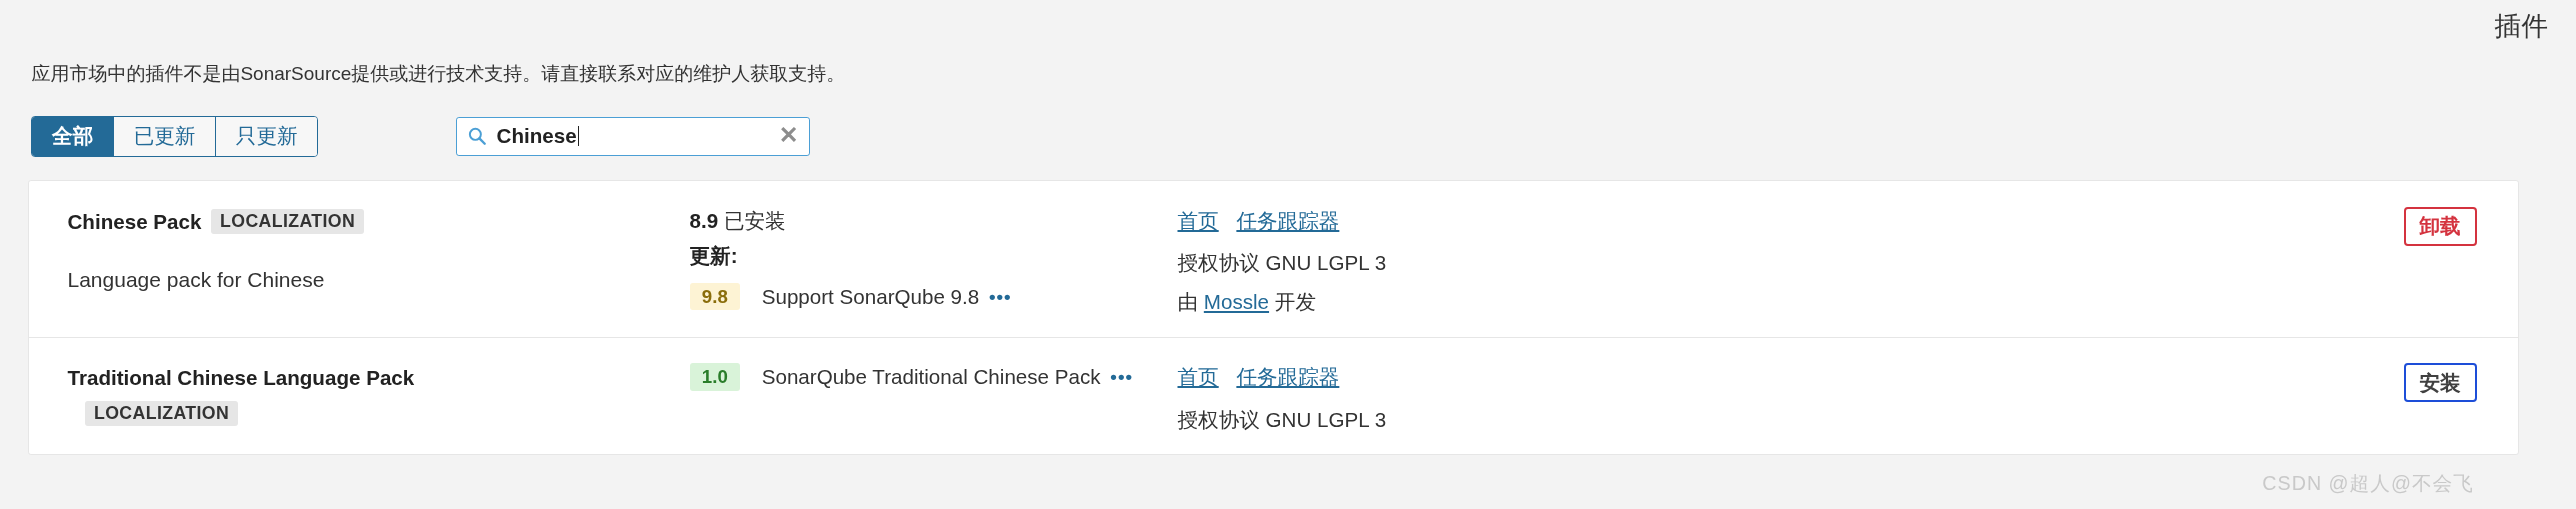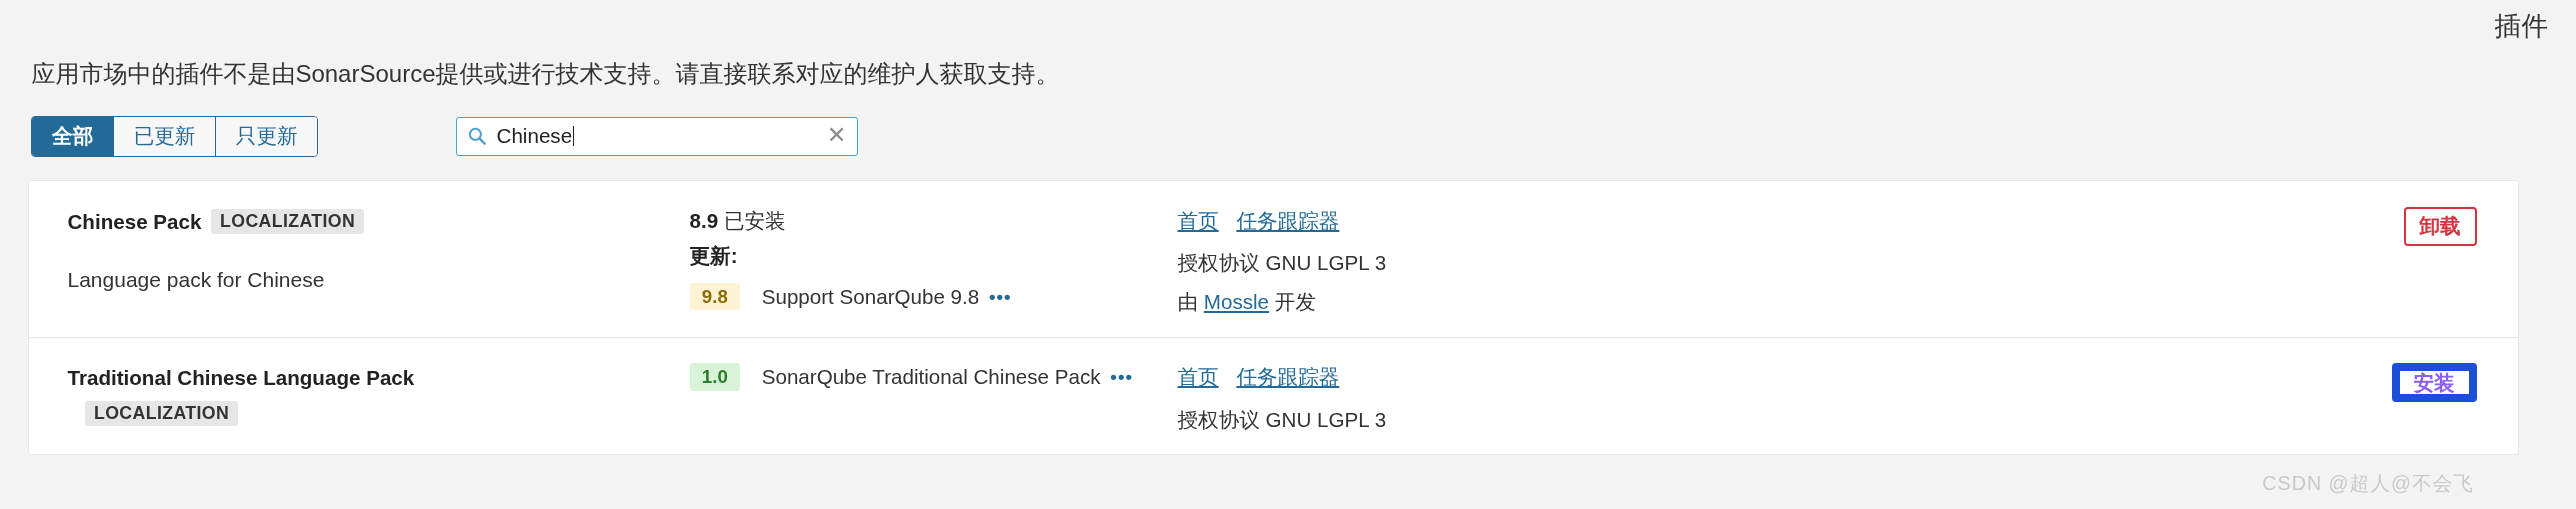--- a/index.html
+++ b/index.html
@@ -30,21 +30,21 @@
     font-weight: 400;
     color: #333333;
     margin: 0;
     padding: 9.8px 0 0 3.9px;
     line-height: 33px;
     letter-spacing: 0.5px;
     text-align: right;
   }
 
   .page-subtitle {
-    font-size: 24px;
+    font-size: 19px;
     color: #333333;
     padding: 17.7px 0 0 3.9px;
     line-height: 27.5px;
   }
 
   
   .filter-row {
     display: flex;
     align-items: center;
     padding: 25.6px 0 0 3.9px;
@@ -75,22 +75,23 @@
   .btn-group .seg:last-child { border-right: none; }
   .btn-group .seg.active {
     background: #236a97;
     color: #ffffff;
     font-weight: bold;
   }
 
   .search-wrap {
     position: relative;
     margin-left: 94px;
-    width: 402px;
+    width: 354px;
     height: 39px;
+    font-weight: bold;
   }
   .search-box {
     position: relative;
     box-sizing: border-box;
     width: 100%;
     height: 100%;
     background: #ffffff;
     border: 1px solid #4b9fd5;
     border-radius: 2.9px;
     display: flex;
@@ -264,21 +265,21 @@
     padding: 0 13.8px;
     border-radius: 3.9px;
     font-size: 20.6px;
     font-weight: bold;
     background: #ffffff;
     cursor: pointer;
     box-sizing: border-box;
     white-space: nowrap;
   }
   .btn-outline.danger { border: 2px solid #d4333f; color: #d4333f; }
-  .btn-outline.primary { border: 8px solid #1d4ed8; color: #8b5cf6; }
+  .btn-outline.primary { border: 2px solid #1d4ed8; color: #404040; }
 
   
   .watermark {
     position: absolute;
     right: 102px;
     bottom: 12px;
     font-size: 19.7px;
     color: #c9c9c9;
     letter-spacing: 1px;
     white-space: nowrap;

